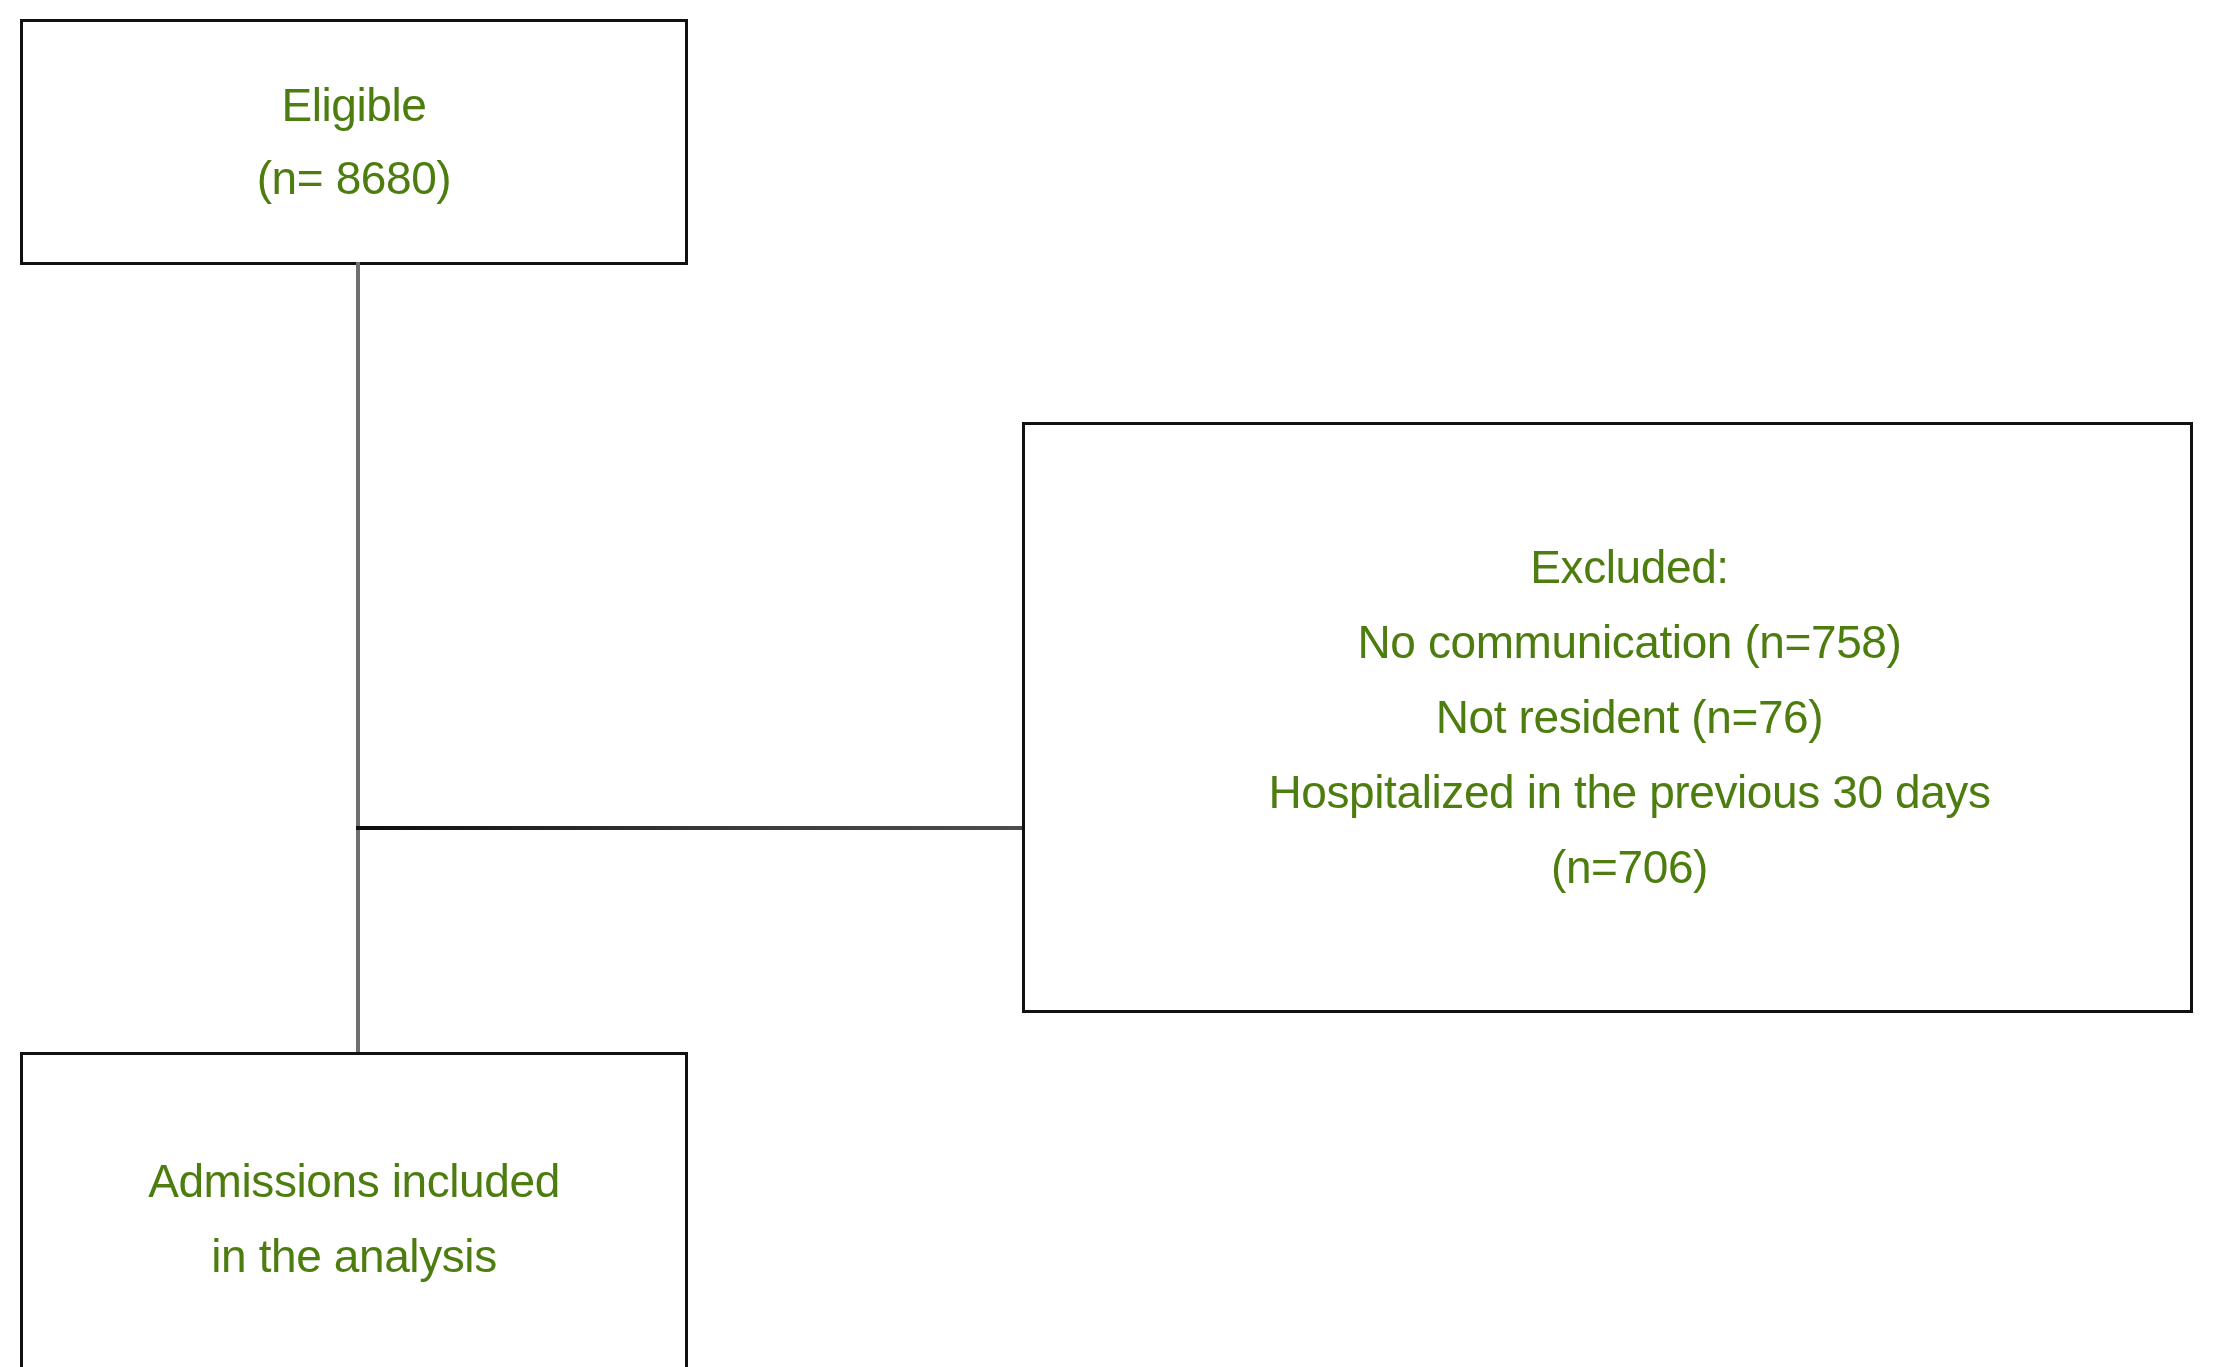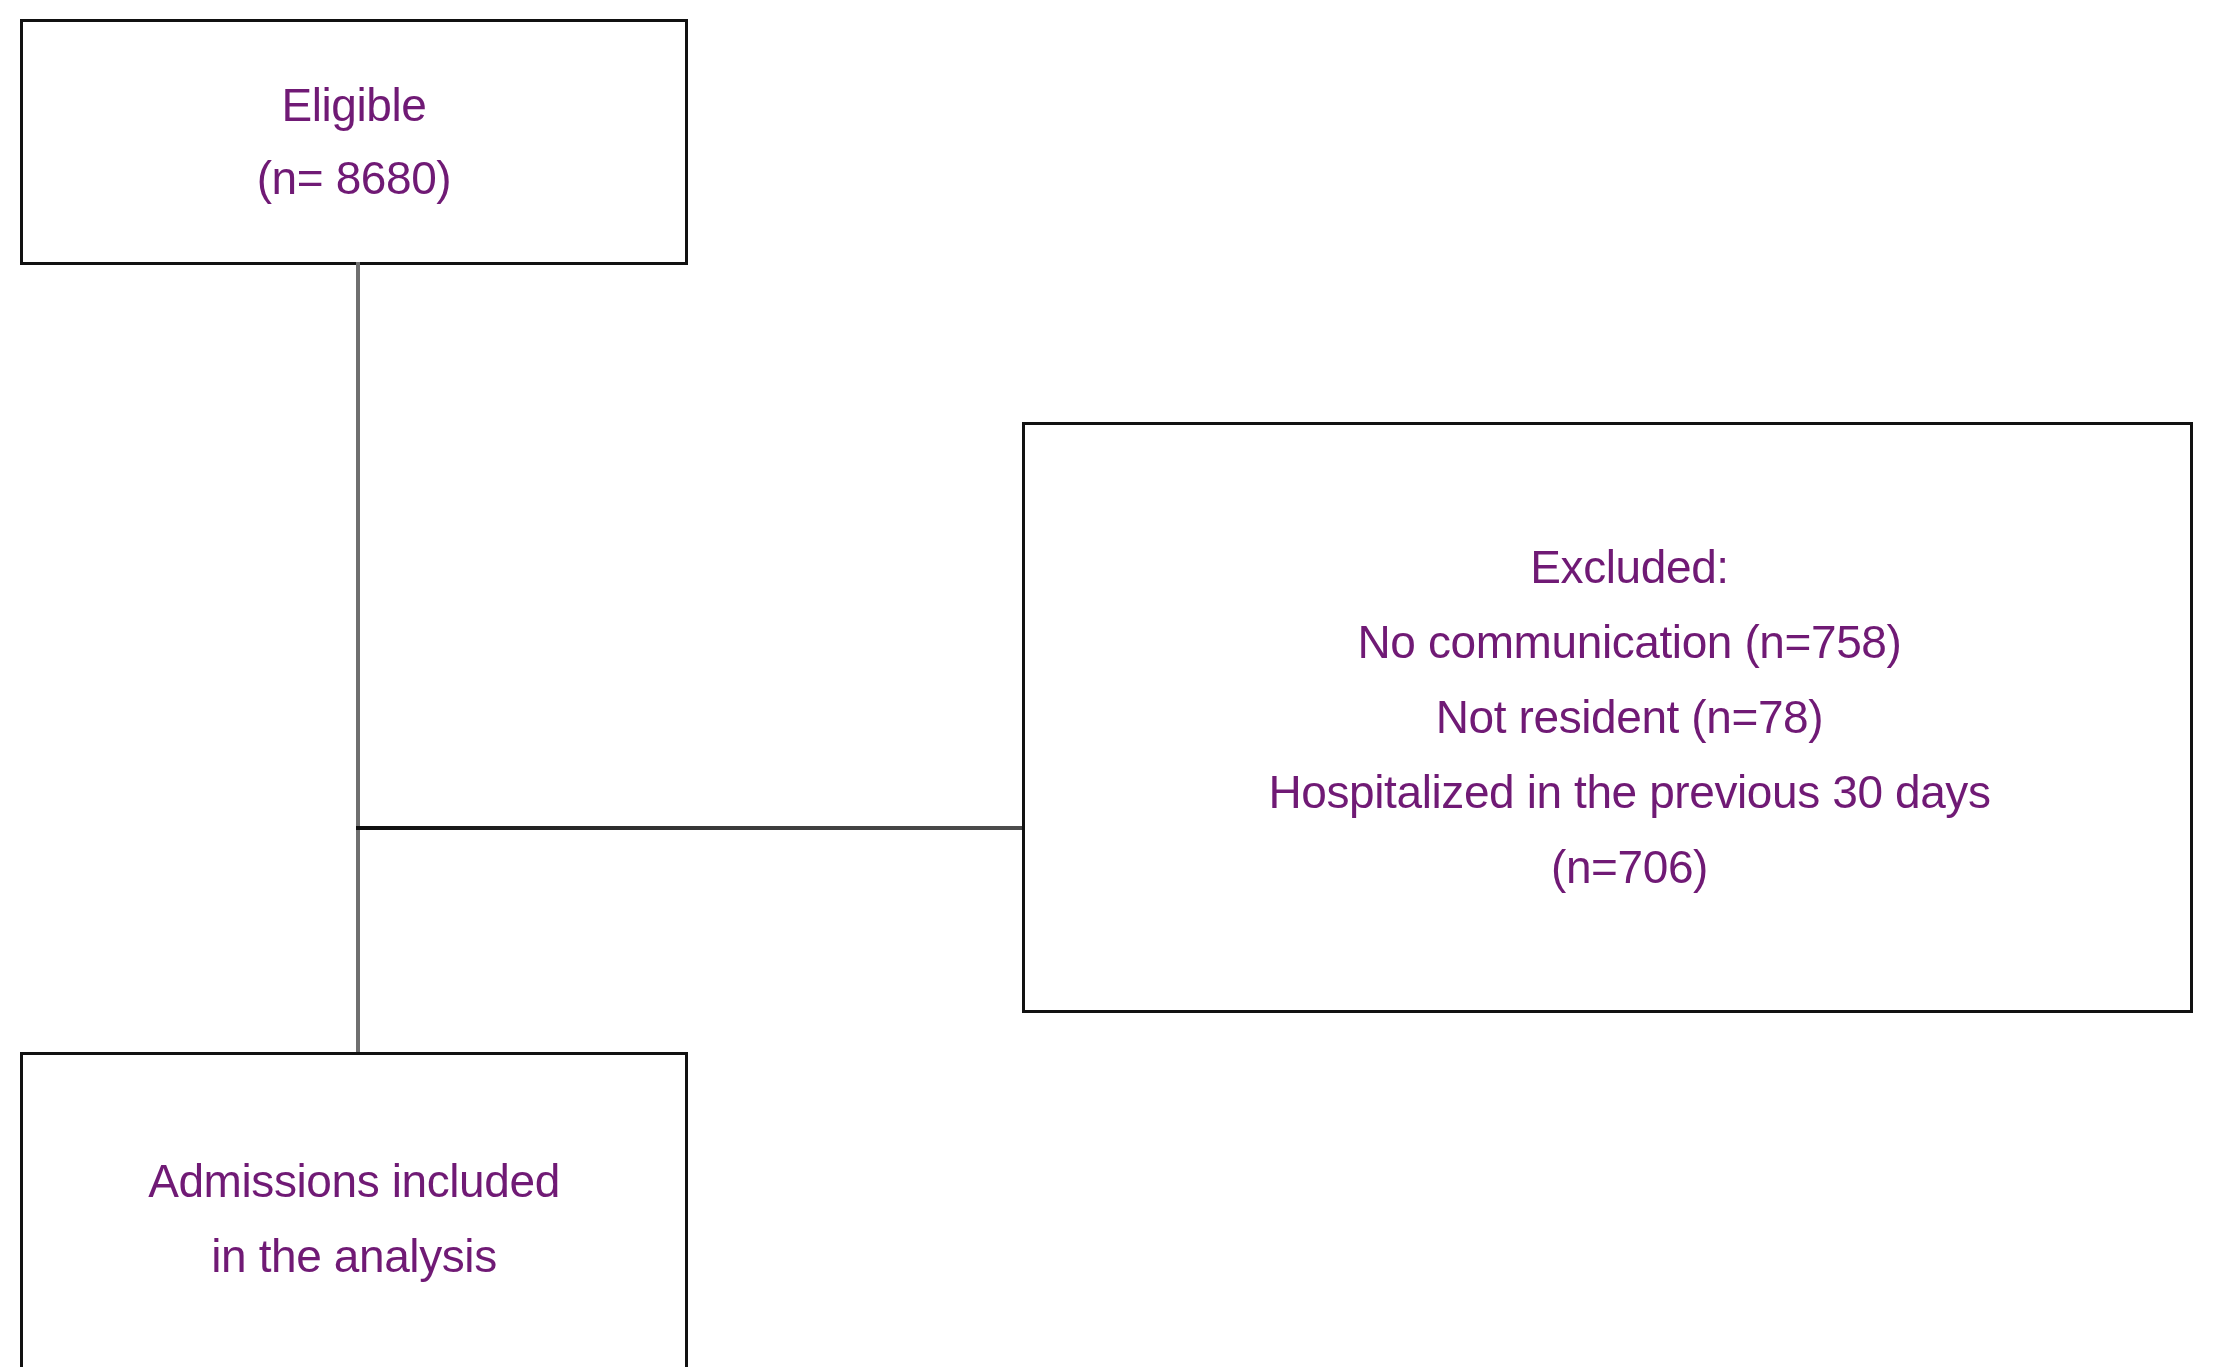--- a/index.html
+++ b/index.html
@@ -15,21 +15,21 @@
     width: 2214px;
     height: 1367px;
     background: #ffffff;
     overflow: hidden;
   }
   .node {
     position: absolute;
     box-sizing: border-box;
     background: #ffffff;
     border: 3px solid #111111;
-    color: #701a75;
+    color: #4d7c0f;
     font-family: "Liberation Sans", sans-serif;
     font-size: 46px;
     line-height: 75px;
     letter-spacing: -0.4px;
     display: flex;
     flex-direction: column;
     justify-content: center;
   }
   .node.centered {
     align-items: center;
@@ -105,21 +105,21 @@
     <span class="line">(n= 8680)</span>
   </div>
 
   <div class="connector-v" id="conn-eligible-down"></div>
 
   <div class="connector-h" id="conn-to-excluded"></div>
 
   <div class="node left" id="box-excluded">
     <span class="line">Excluded:</span>
     <span class="line">No communication (n=758)</span>
-    <span class="line">Not resident (n=78)</span>
+    <span class="line">Not resident (n=76)</span>
     <span class="line">Hospitalized in the previous 30 days</span>
     <span class="line">(n=706)</span>
   </div>
 
   <div class="node centered" id="box-included">
     <span class="line">Admissions included</span>
     <span class="line">in the analysis</span>
   </div>
 
 </div>

